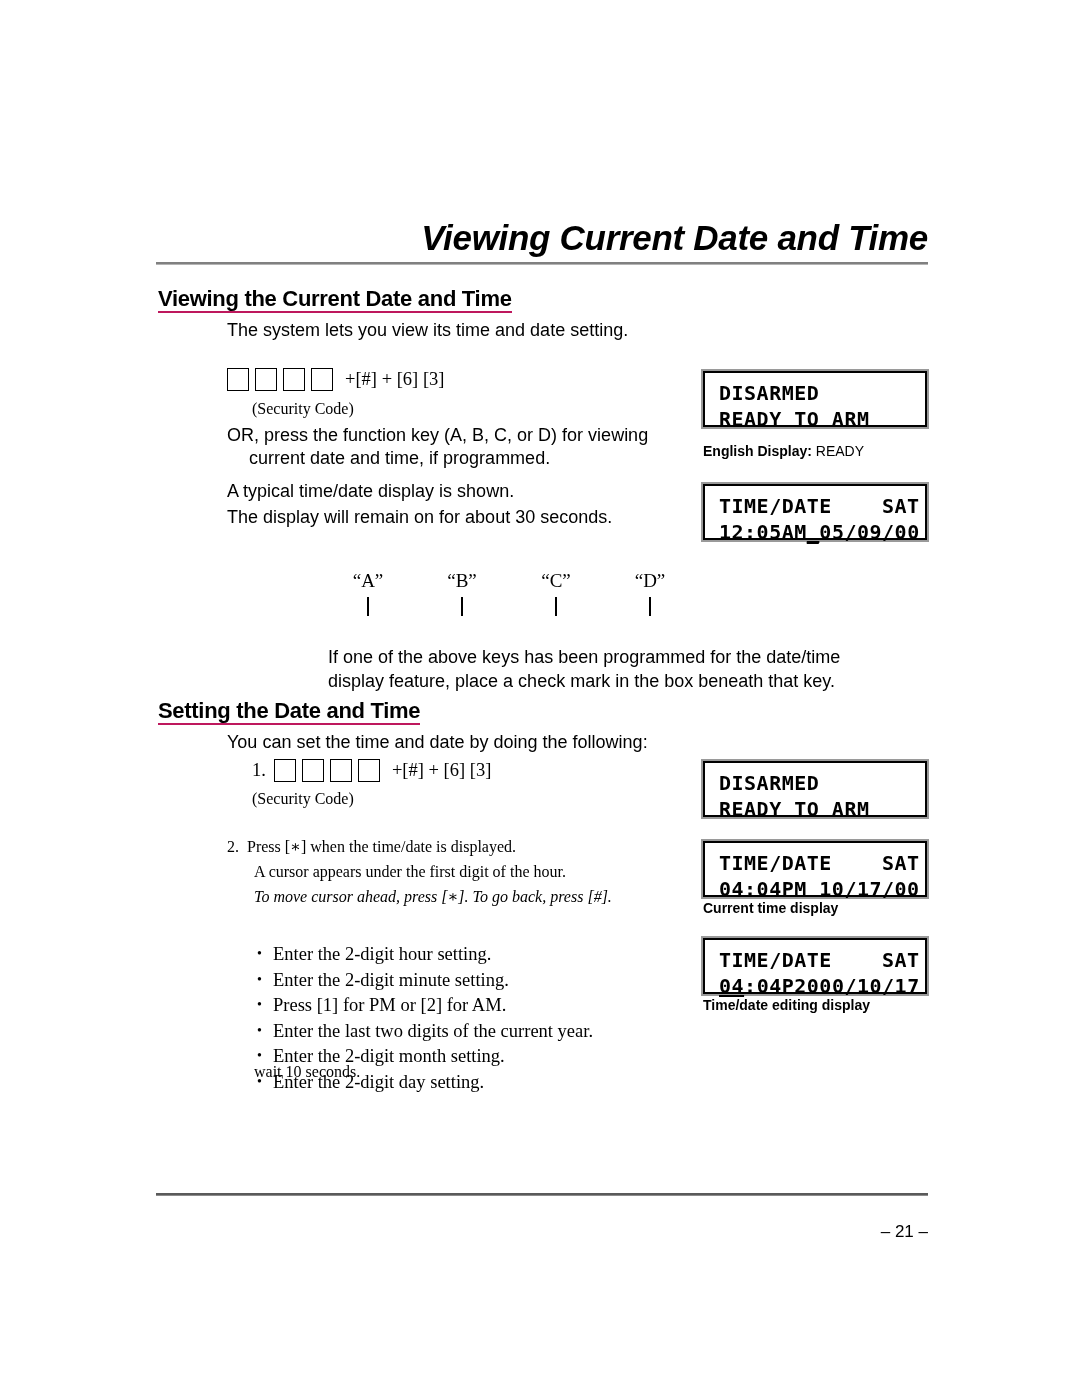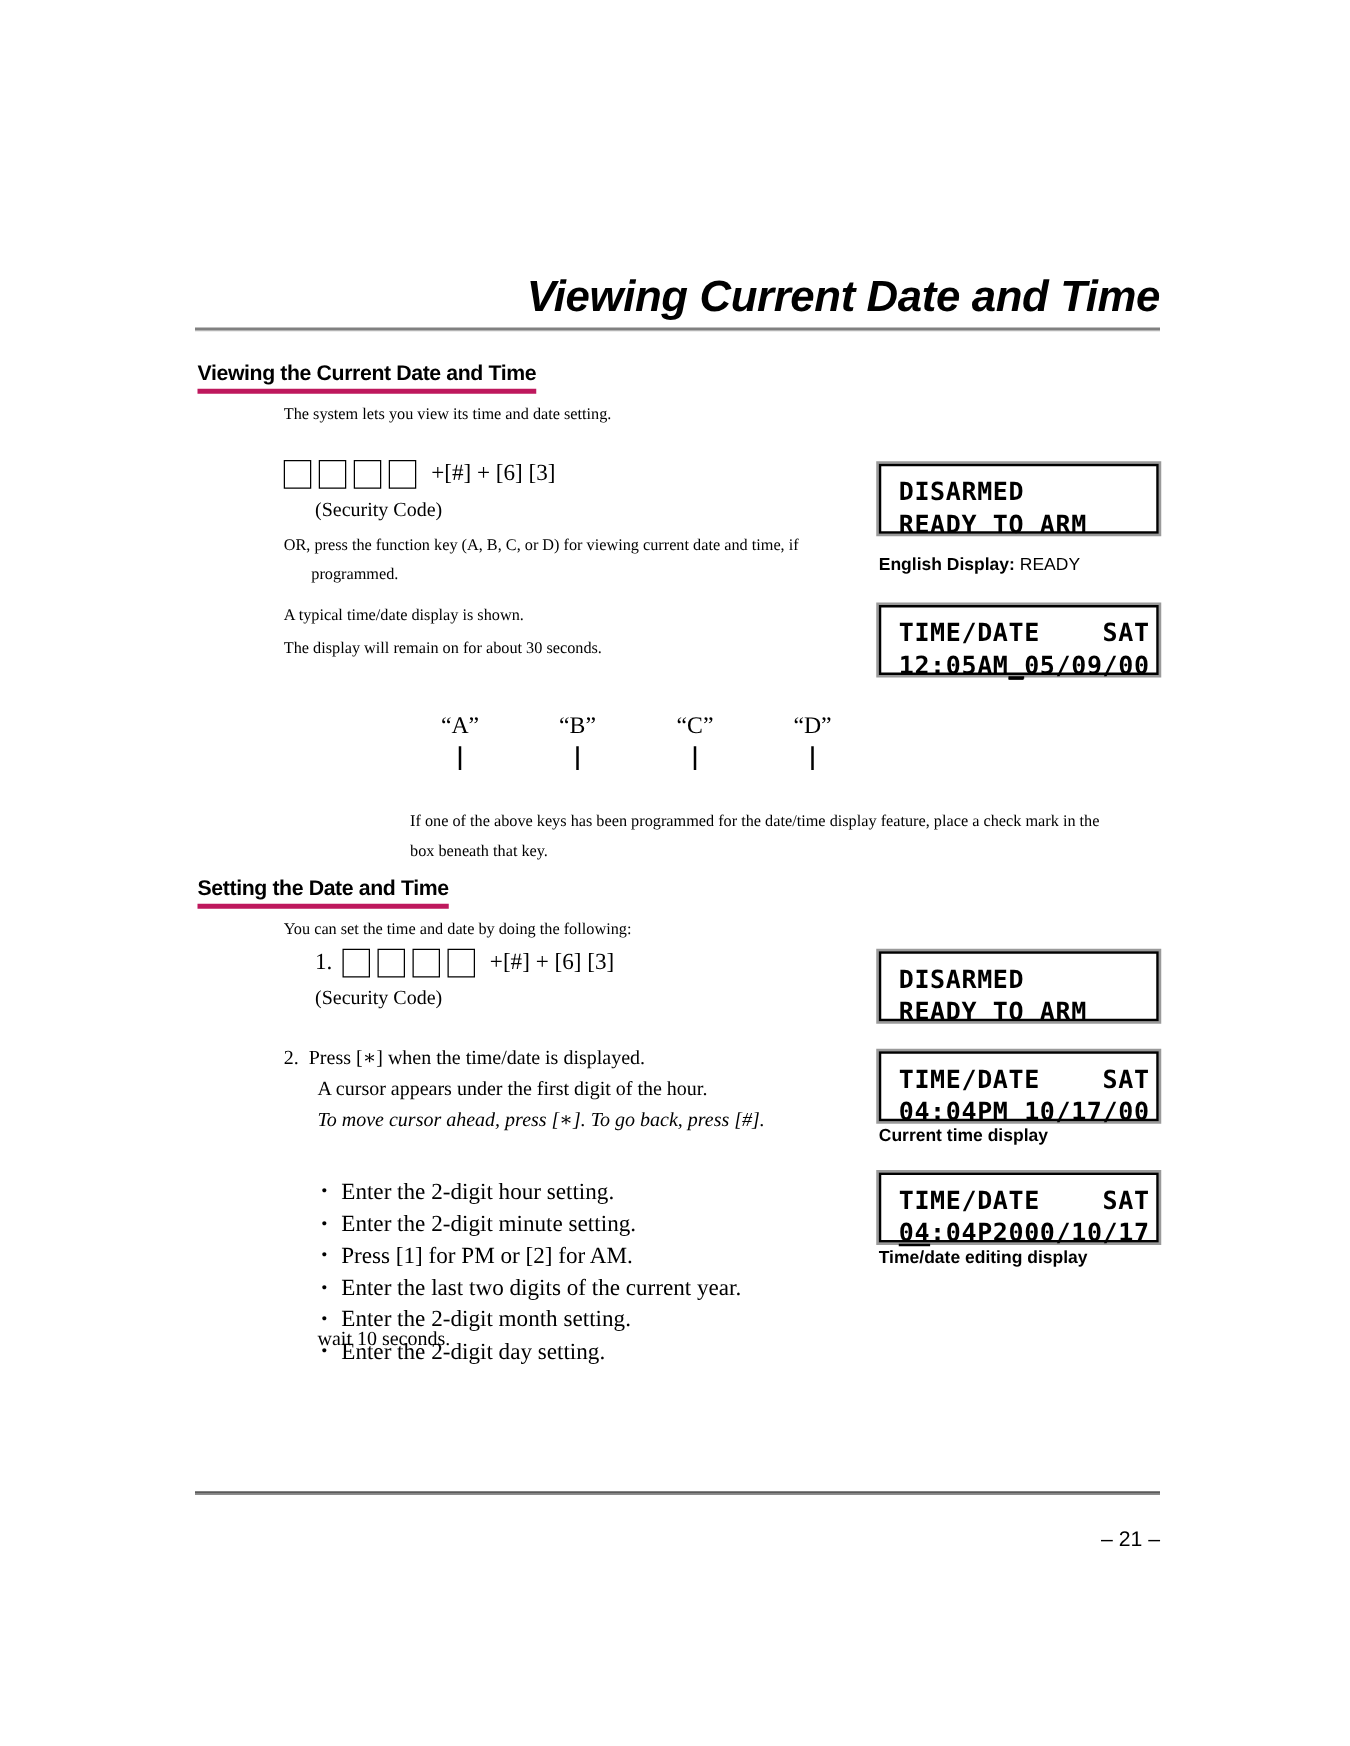--- a/index.html
+++ b/index.html
@@ -46,36 +46,36 @@
     border-bottom: 1px solid #b4b4b4;
     height: 0;
     width: 772px;
   }
 
   
   .section-heading {
     position: absolute;
     font-family: "Liberation Sans", "DejaVu Sans", sans-serif;
     font-weight: bold;
-    font-size: 17px;
+    font-size: 22px;
     line-height: 22px;
     letter-spacing: -0.3px;
-    border-bottom: 4px solid #be185d;
+    border-bottom: 2px solid #be185d;
     display: inline-block;
     padding-bottom: 1px;
     white-space: nowrap;
   }
   #heading-viewing { left: 158px; top: 288px; }
   #heading-setting { left: 158px; top: 700px; }
 
   
   .body-text {
     position: absolute;
-    font-family: Liberation Serif, serif;
-    font-size: 13px;
+    font-family: Liberation Sans, sans-serif;
+    font-size: 18px;
     line-height: 23px;
   }
   .italic { font-style: italic; }
 
   #p-system-lets { left: 227px; top: 319px; width: 460px; }
   #p-or-press   { left: 227px; top: 424px; width: 470px; }
   #p-typical    { left: 227px; top: 480px; width: 470px; }
   #p-remain     { left: 227px; top: 506px; width: 470px; }
   #p-ifone      { left: 328px; top: 645px; width: 560px; line-height: 24px; }
   #p-youcan     { left: 227px; top: 731px; width: 470px; }

